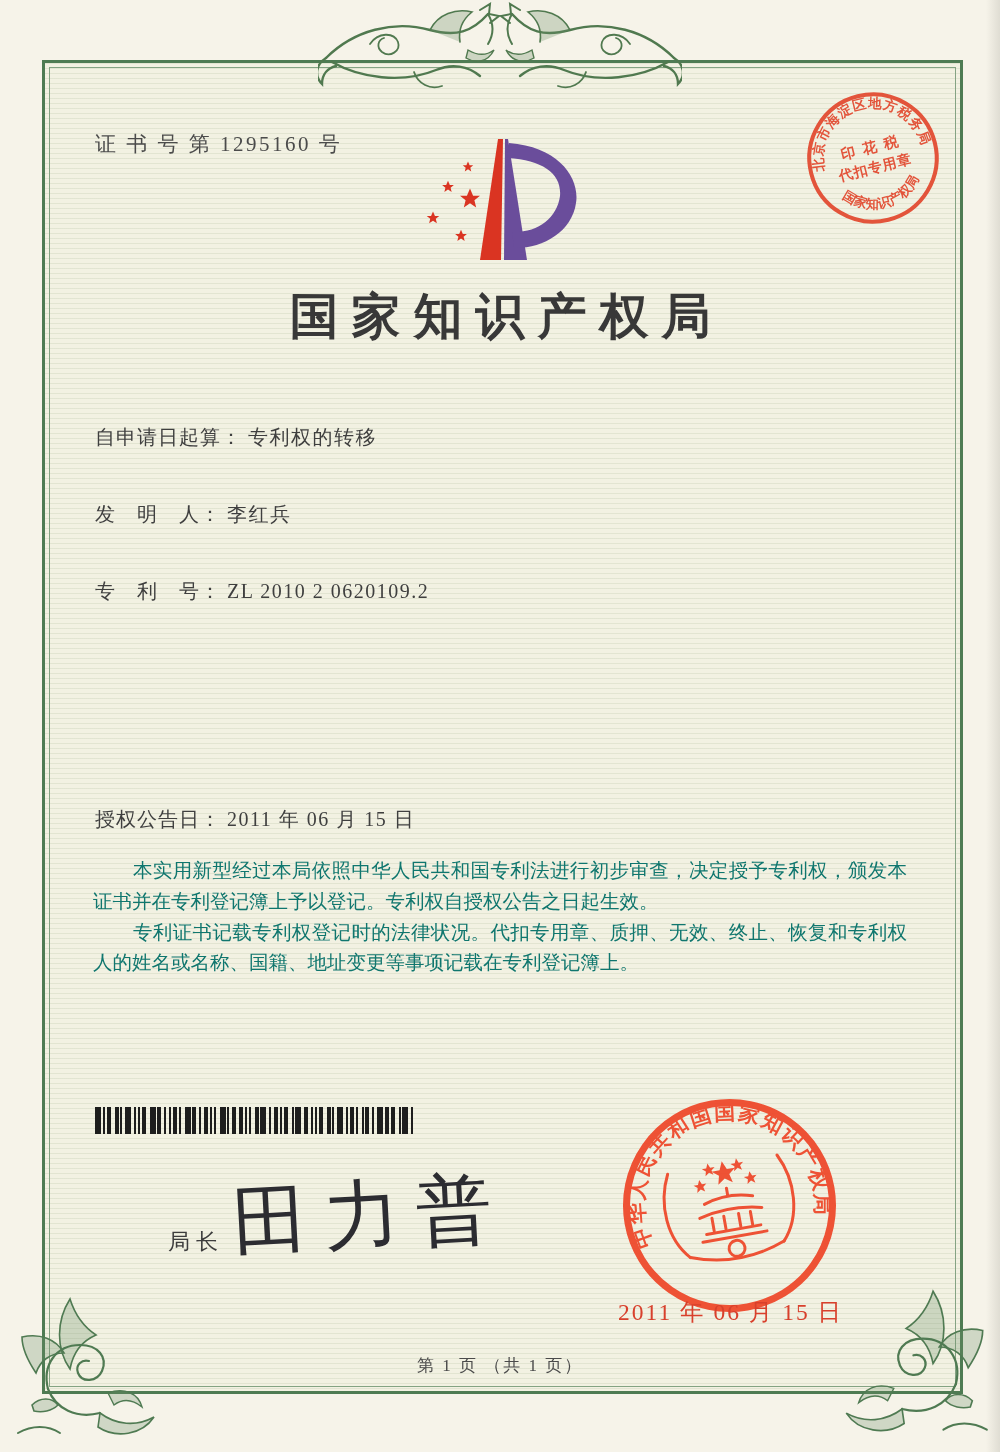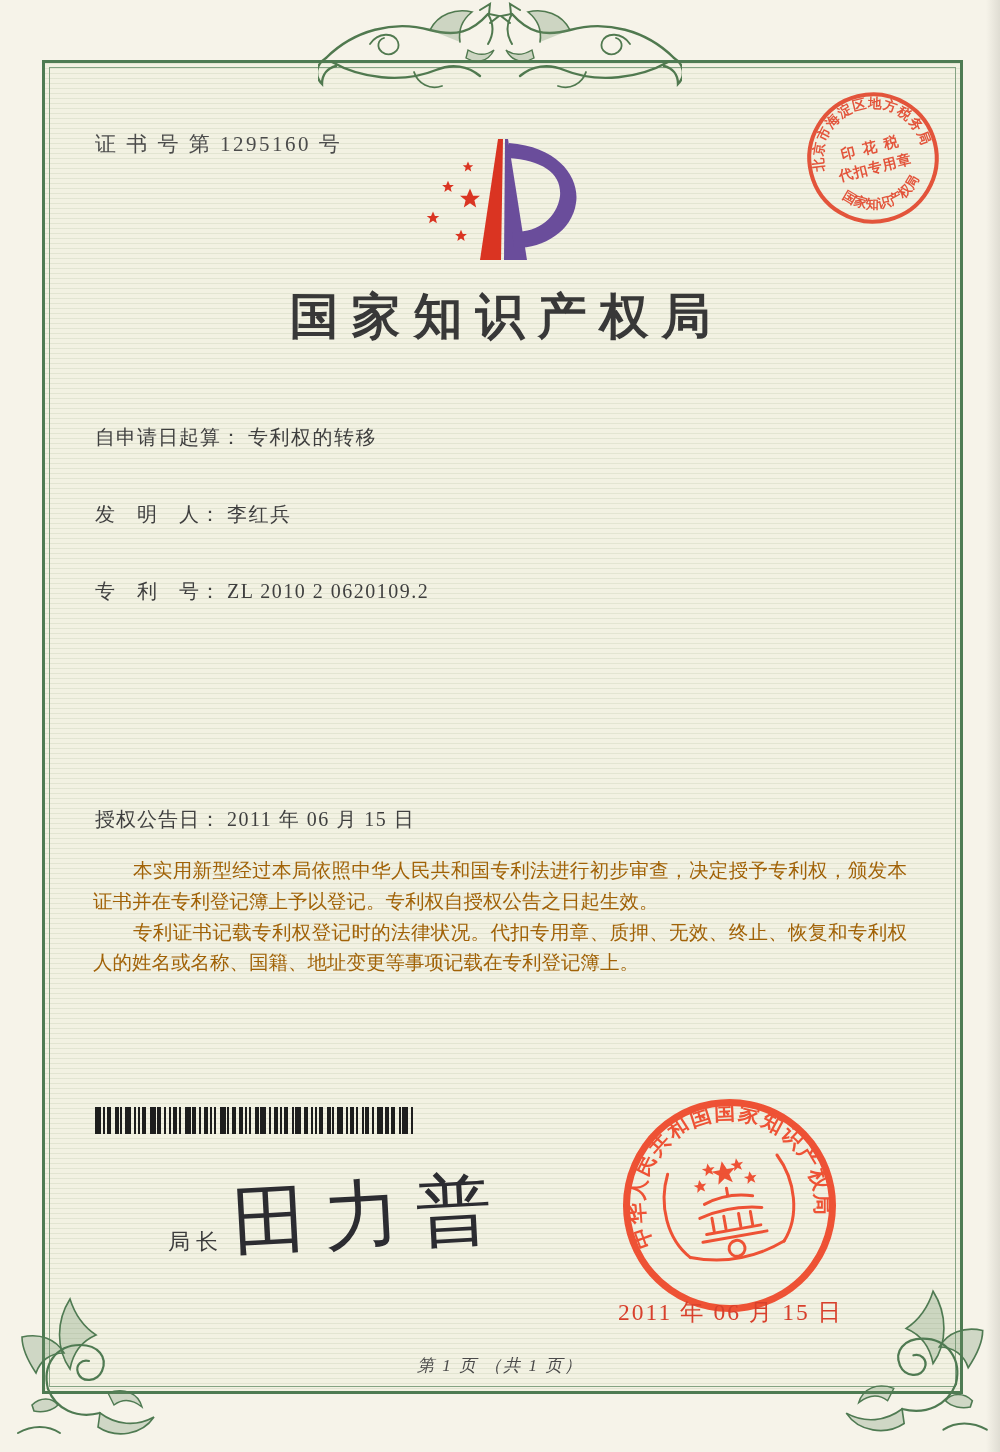--- a/index.html
+++ b/index.html
@@ -36,21 +36,21 @@
     position:absolute;left:0;top:284px;width:100%;
     text-align:center;font-size:49px;font-weight:700;color:#383838;
     letter-spacing:13px;text-indent:13px;
   }
   .field-row{
     position:absolute;left:95px;font-size:20px;color:#3f3f3f;white-space:nowrap;
   }
   .field-row .lab{letter-spacing:1px;}
   .field-row .val{margin-left:6px;letter-spacing:1.5px;}
   .paras{
-    position:absolute;left:93px;top:856px;width:814px;color:#a16207;
+    position:absolute;left:93px;top:856px;width:814px;color:#0f766e;
   }
   .paras p{
     margin:0;font-size:19.5px;line-height:30.8px;
     text-align:justify;text-indent:2.05em;
   }
   .barcode{
     position:absolute;left:95px;top:1107px;height:27px;width:336px;
     font-size:0;white-space:nowrap;
   }
   .sig-role{
@@ -65,21 +65,21 @@
   .authority-seal{
     position:absolute;left:612px;top:1088px;width:235px;height:235px;
     transform:rotate(-10deg);opacity:.95;
   }
   .seal-date{
     position:absolute;left:618px;top:1296px;font-size:23.5px;
     letter-spacing:2px;color:#d8402c;white-space:nowrap;
   }
   .footer{
     position:absolute;left:0;top:1354px;width:100%;text-align:center;
-    font-size:17px;letter-spacing:2px;color:#4a4a4a;font-style:italic;
+    font-size:17px;letter-spacing:2px;color:#4a4a4a;
   }
   .edge-shade{
     position:absolute;right:0;top:0;width:14px;height:100%;
     background:linear-gradient(90deg, rgba(0,0,0,0), rgba(120,120,110,.18));
   }
 </style>
 </head>
 <body>
 
 <div class="page">

